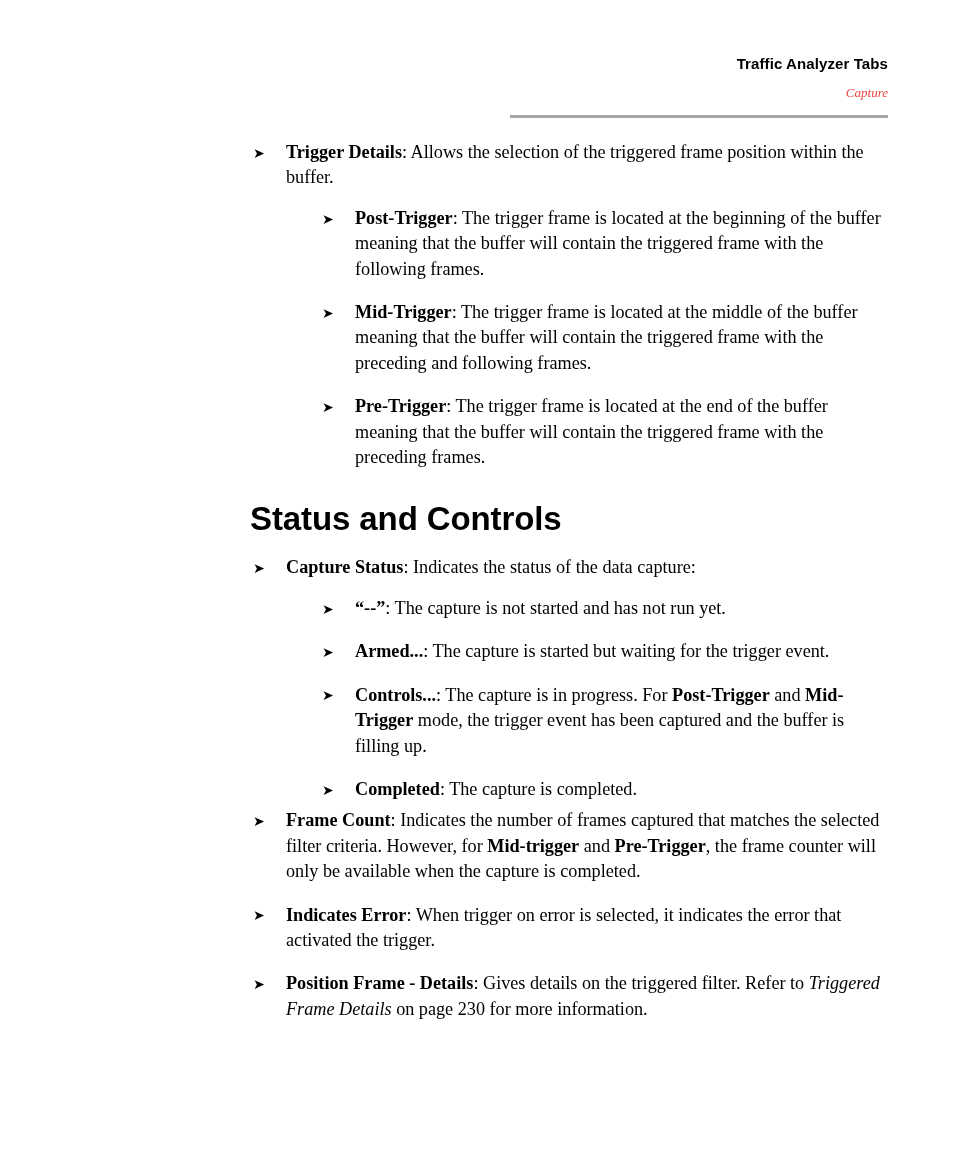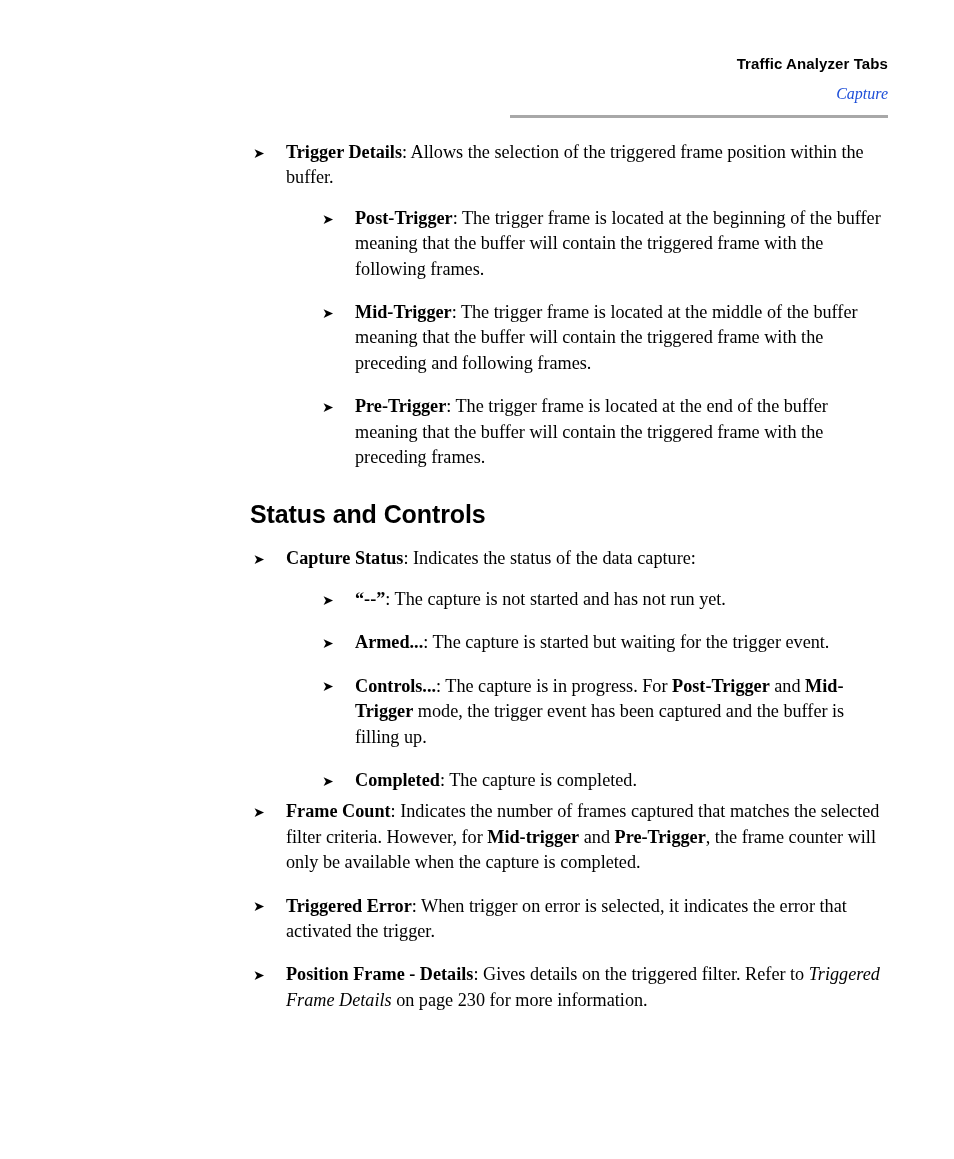--- a/index.html
+++ b/index.html
@@ -35,22 +35,22 @@
     color: #000;
     text-align: right;
     white-space: nowrap;
   }
   .header-subtitle {
     position: absolute;
     right: 66px;
     top: 85px;
     font-family: "Liberation Serif", "DejaVu Serif", serif;
     font-style: italic;
-    font-size: 16px;
-    color: #1d4ed8;
+    font-size: 13px;
+    color: #ef4444;
     text-align: left;
     white-space: nowrap;
   }
   .header-rule {
     position: absolute;
     left: 510px;
     top: 115px;
     width: 378px;
     height: 3px;
     background: #a8a8a8;
@@ -101,21 +101,21 @@
     margin-bottom: 18px !important;
   }
 
   b, strong { font-weight: bold; }
   i, em { font-style: italic; font-family: Liberation Serif, serif; }
 
   
   .section-heading {
     font-family: "Liberation Sans", "DejaVu Sans", sans-serif;
     font-weight: bold;
-    font-size: 25px;
+    font-size: 33px;
     letter-spacing: -0.1px;
     color: #000;
     margin: 30px 0 17px 0;
   }
 
   
   .page-footer {
     position: absolute;
     left: 0;
     bottom: 0;
@@ -185,21 +185,21 @@
       </ul>
     </li>
 
     <li class="bullet gap-l1">
       <span class="arrow">➤</span>
       <b>Frame Count</b><span>: Indicates the number of frames captured that matches the selected filter criteria. However, for </span><b>Mid-trigger</b><span> and </span><b>Pre-Trigger</b><span>, the frame counter will only be available when the capture is completed.</span>
     </li>
 
     <li class="bullet gap-l1">
       <span class="arrow">➤</span>
-      <b>Triggered Error</b><span>: When trigger on error is selected, it indicates the error that activated the trigger.</span>
+      <b>Indicates Error</b><span>: When trigger on error is selected, it indicates the error that activated the trigger.</span>
     </li>
 
     <li class="bullet">
       <span class="arrow">➤</span>
       <b>Position Frame - Details</b><span>: Gives details on the triggered filter. Refer to </span><i>Triggered Frame Details</i><span> on page 230 for more information.</span>
     </li>
 
   </ul>
 </div>
 

